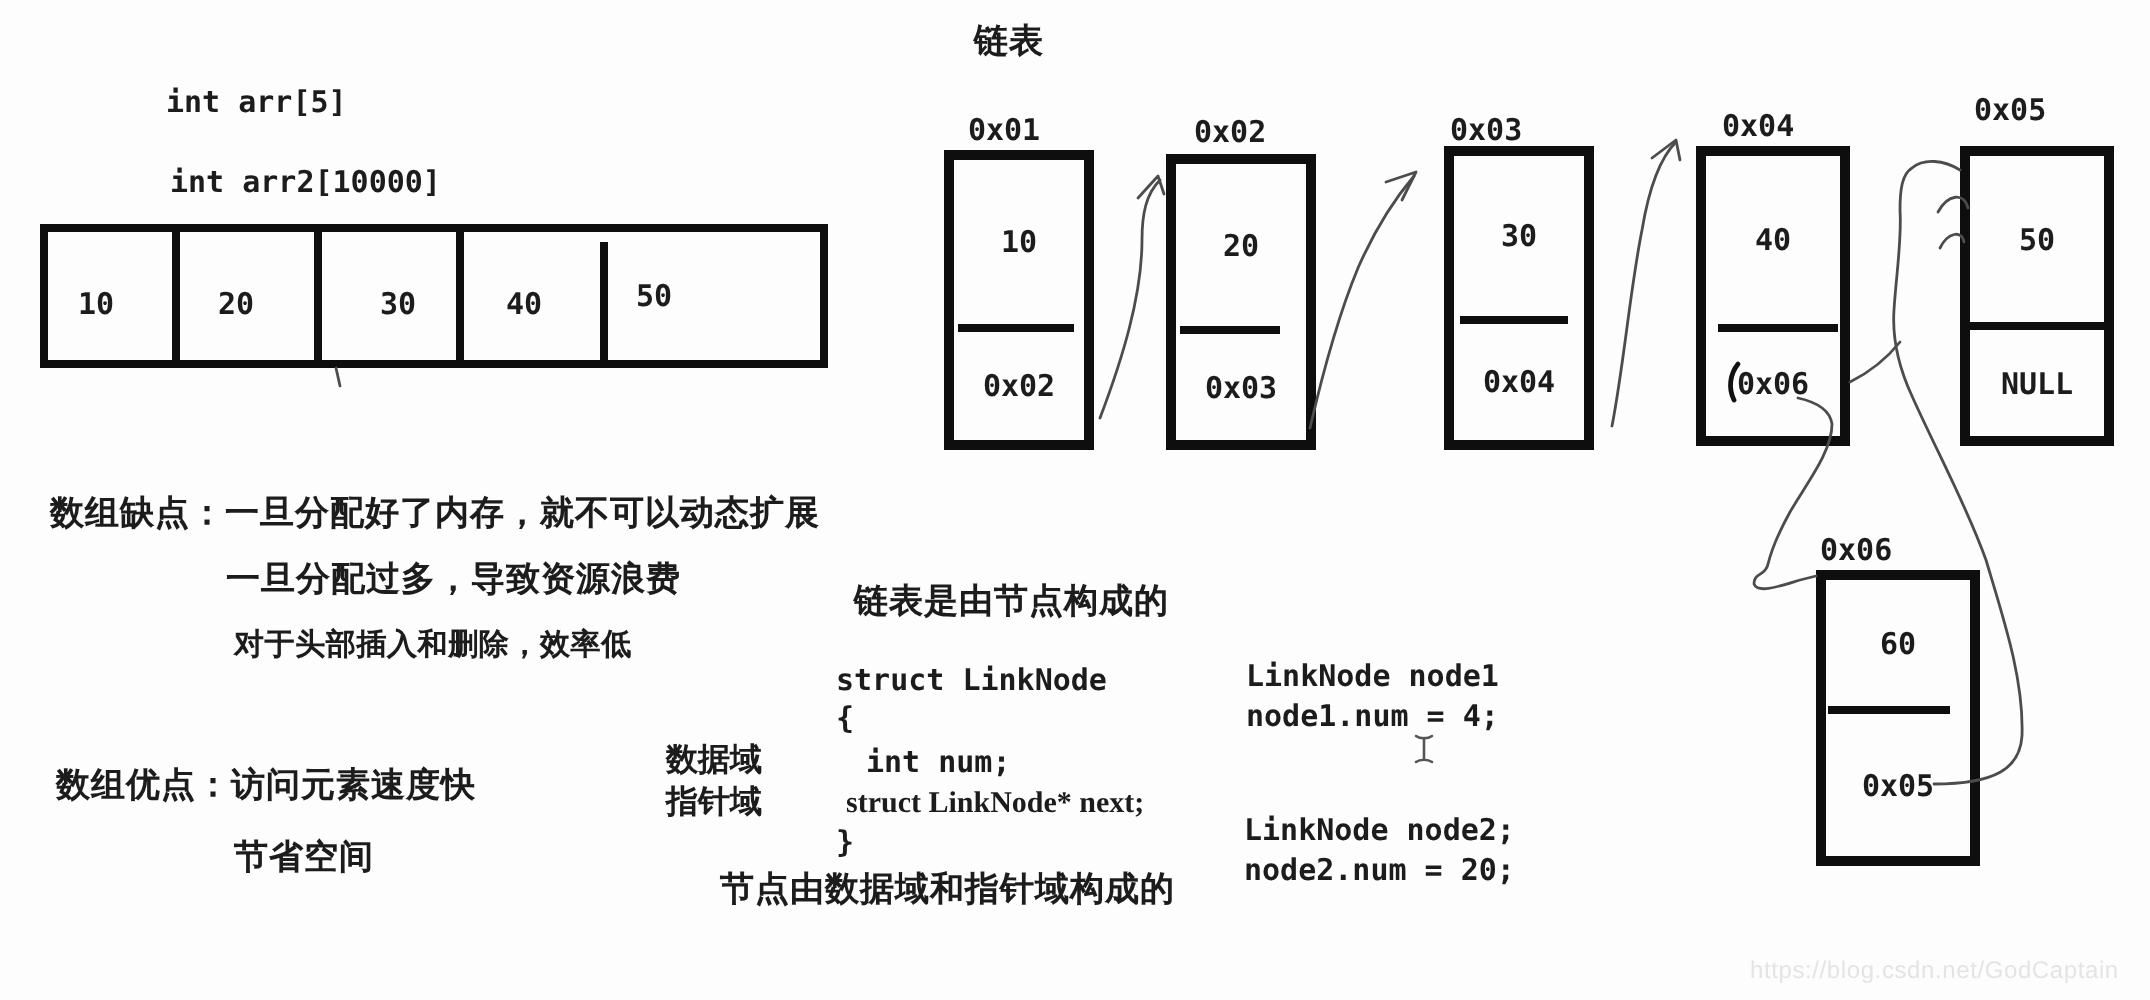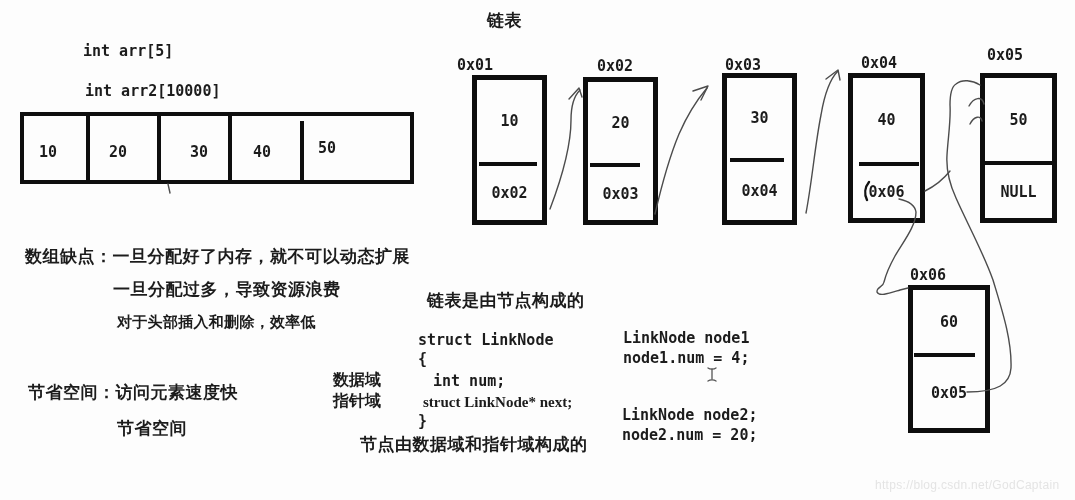--- a/index.html
+++ b/index.html
@@ -66,41 +66,41 @@
     <span class="array-cell-val" style="left:24px;top:36px;">10</span>
     <span class="array-cell-val" style="left:94px;top:36px;">20</span>
     <span class="array-cell-val" style="left:175px;top:36px;">30</span>
     <span class="array-cell-val" style="left:238px;top:36px;">40</span>
     <span class="array-cell-val" style="left:303px;top:32px;">50</span>
   </div>
 
   <div class="txt cjk" style="left:25px;top:245px;">数组缺点：一旦分配好了内存，就不可以动态扩展</div>
   <div class="txt cjk" style="left:113px;top:278px;">一旦分配过多，导致资源浪费</div>
   <div class="txt cjk-sm" style="left:117px;top:313px;">对于头部插入和删除，效率低</div>
-  <div class="txt cjk" style="left:28px;top:381px;">节省空间：访问元素速度快</div>
+  <div class="txt cjk" style="left:28px;top:381px;">数组优点：访问元素速度快</div>
   <div class="txt cjk" style="left:117px;top:417px;">节省空间</div>
 
   <div class="txt cjk" style="left:427px;top:289px;">链表是由节点构成的</div>
   <div class="txt" style="left:333px;top:370px;font-size:16px;">数据域</div>
   <div class="txt" style="left:333px;top:391px;font-size:16px;text-align:right;">指针域</div>
   <div class="txt cjk" style="left:312px;top:433px;margin-left:48px;">节点由数据域和指针域构成的</div>
 
   <div class="code" style="left:418px;top:331px;">struct LinkNode</div>
   <div class="code" style="left:418px;top:350px;">{</div>
   <div class="code" style="left:433px;top:372px;">int num;</div>
   <div class="code" style="left:423px;top:394px;font-family:Liberation Serif, serif;">struct LinkNode* next;</div>
   <div class="code" style="left:418px;top:412px;">}</div>
 
   <div class="code" style="left:623px;top:329px;">LinkNode node1</div>
   <div class="code" style="left:623px;top:349px;">node1.num = 4;</div>
   <div class="code" style="left:622px;top:406px;">LinkNode node2;</div>
   <div class="code" style="left:622px;top:426px;">node2.num = 20;</div>
 
   <div class="ll-node" style="left:472px;top:57px;">
-    <div class="node-addr" style="margin-left:-15px;">0x01</div>
+    <div class="node-addr" style="margin-left:-15px;text-align:center;">0x01</div>
     <div class="node-box" style="width:75px;height:150px;margin-top:2px;">
       <div class="node-val" style="height:82px;">10</div>
       <div class="node-divider" style="margin:0 5px 0 2px;"></div>
       <div class="node-next">0x02</div>
     </div>
   </div>
 
   <div class="ll-node" style="left:583px;top:58px;">
     <div class="node-addr" style="margin-left:14px;">0x02</div>
     <div class="node-box" style="width:75px;height:148px;margin-top:3px;">

